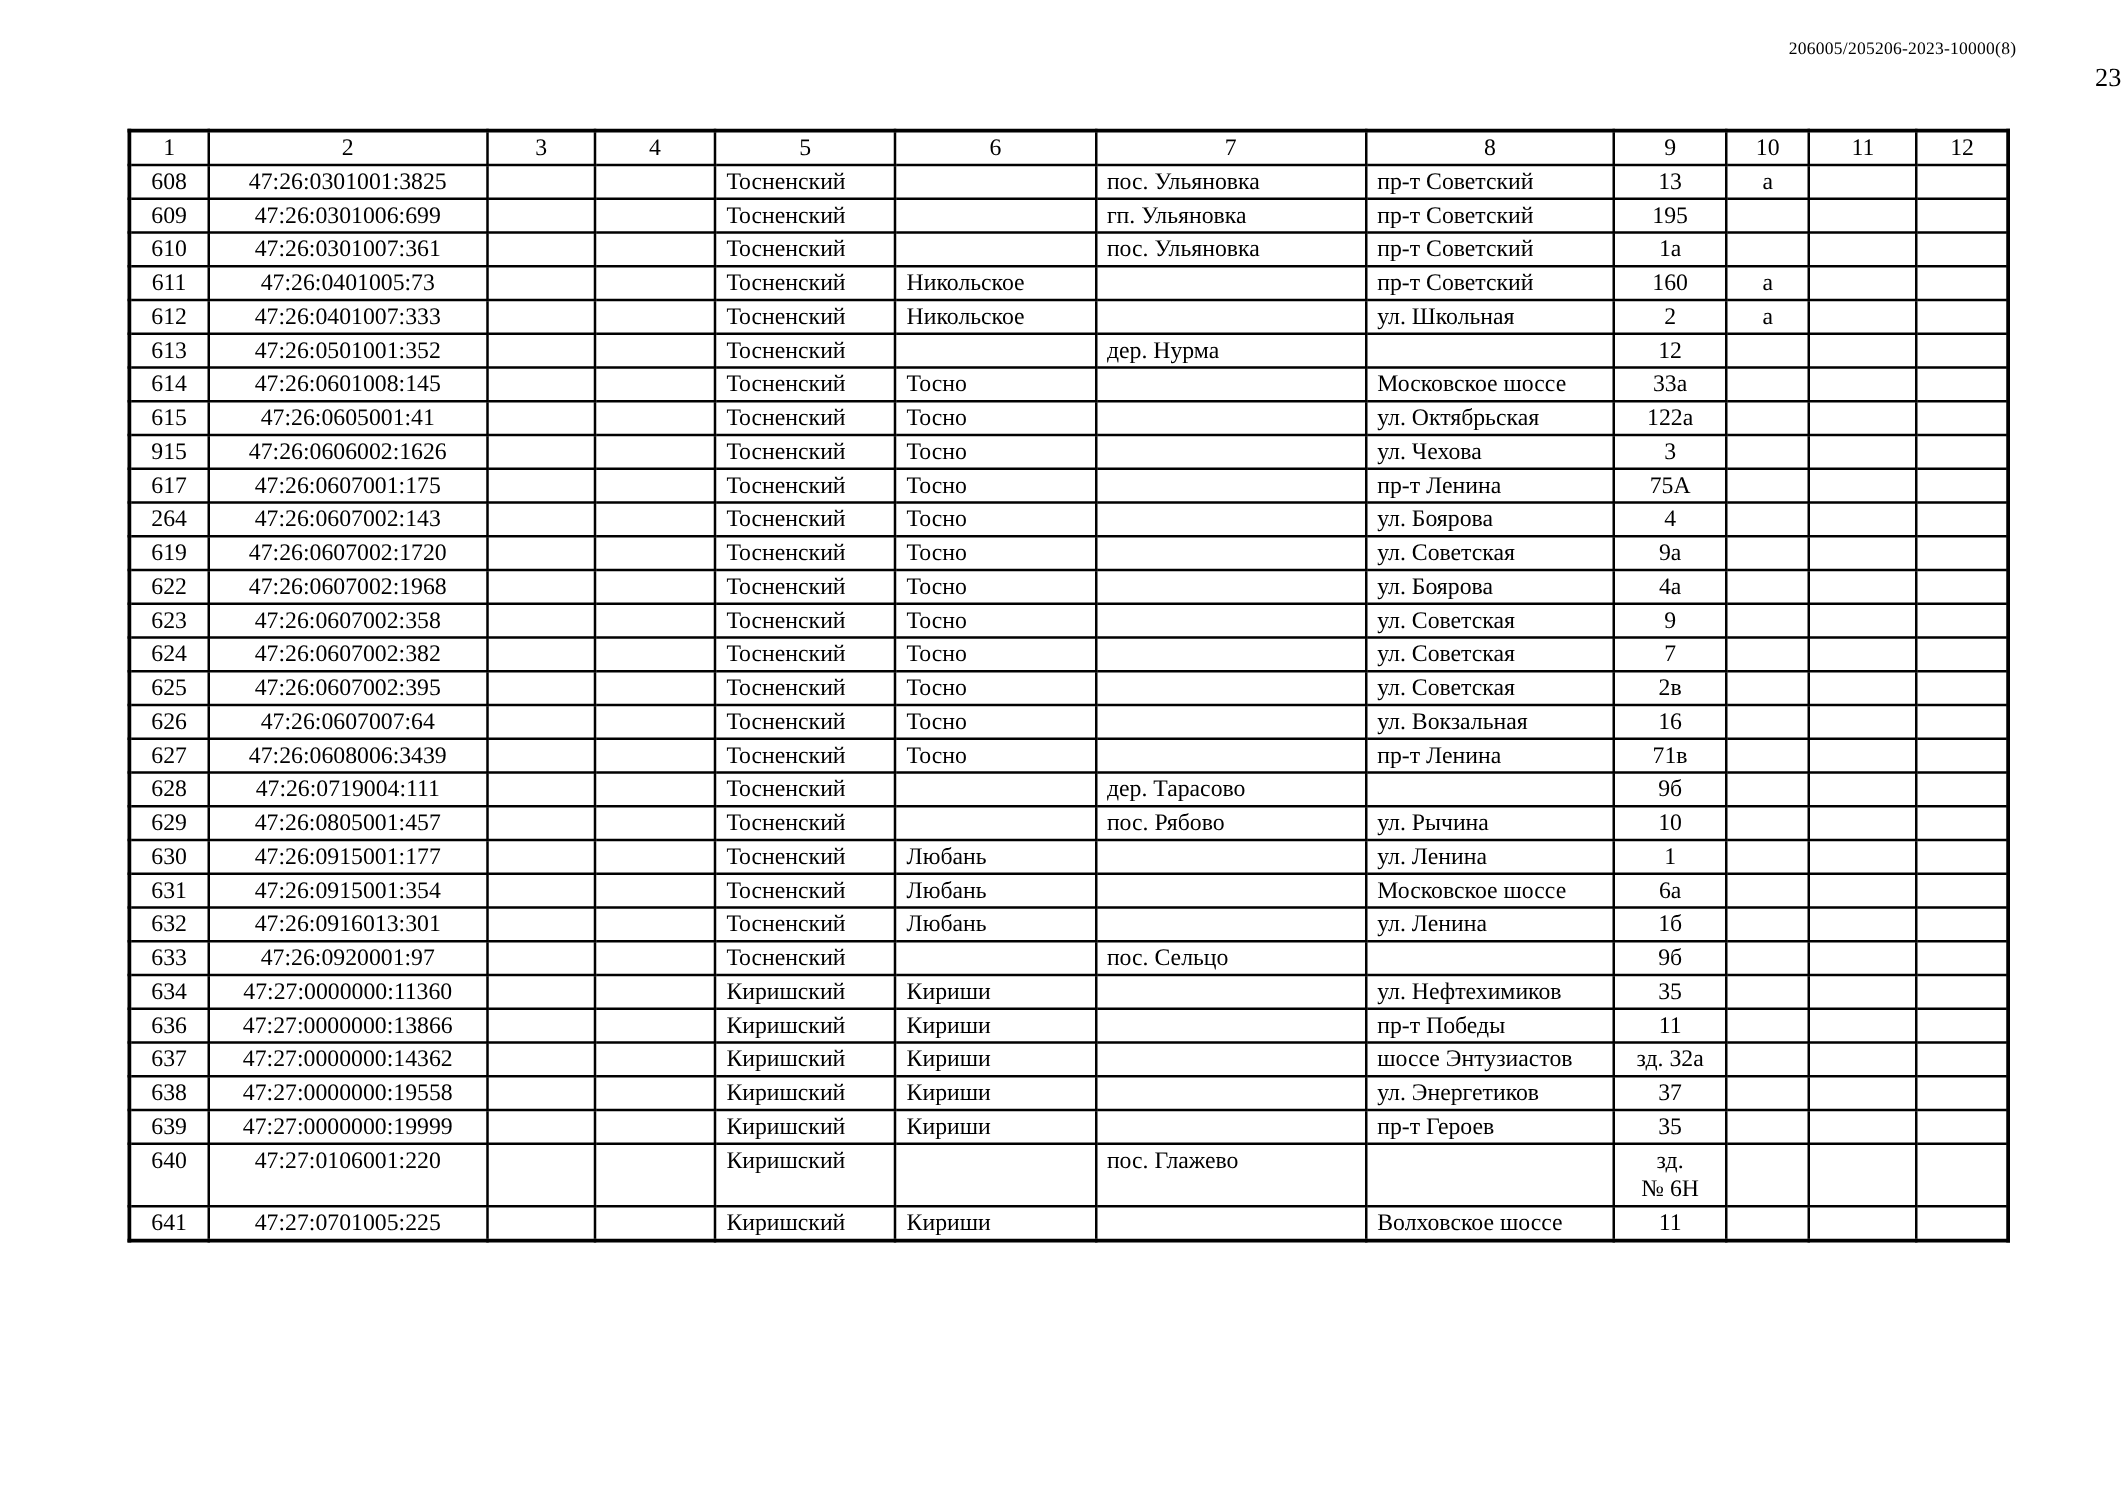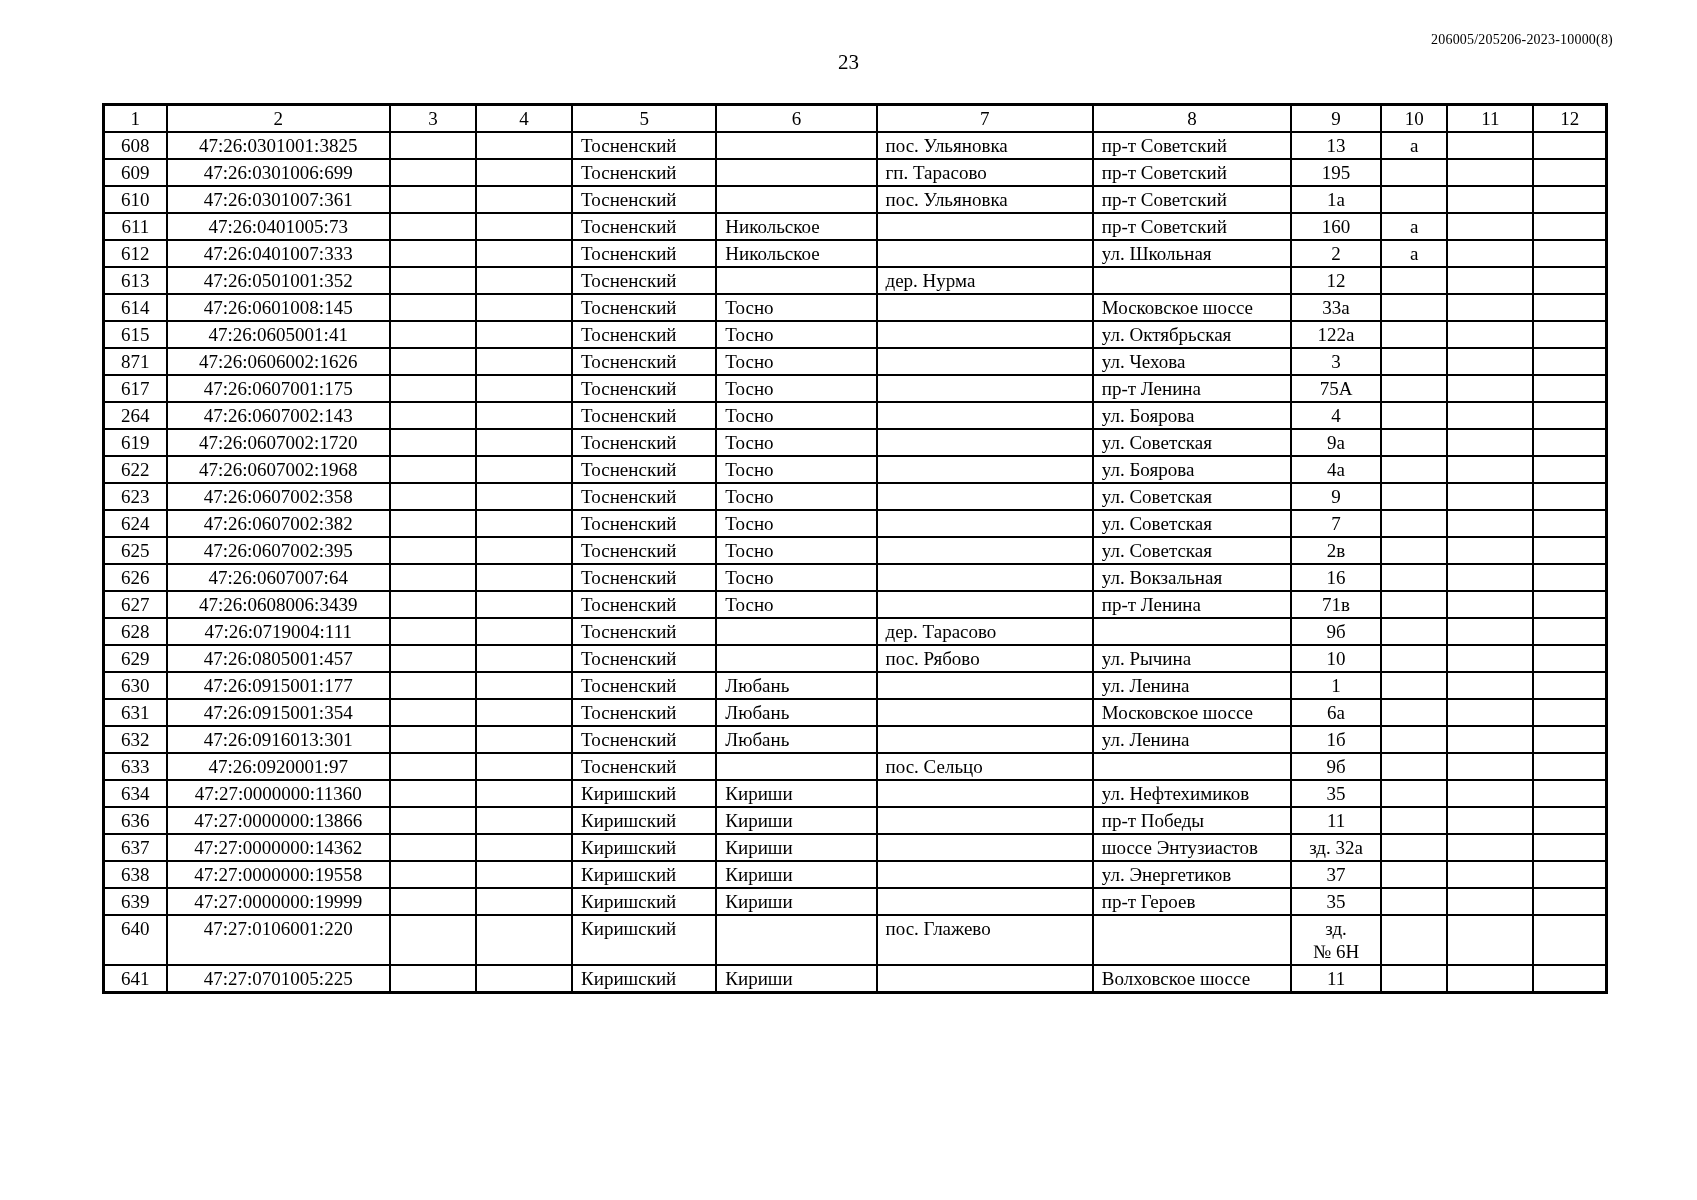--- a/index.html
+++ b/index.html
@@ -19,21 +19,21 @@
     top: 32px;
     right: 84px;
     font-size: 14px;
     letter-spacing: 0.2px;
   }
   .page-number {
     position: absolute;
     top: 50px;
     left: 0;
     width: 1697px;
-    text-align: center;
+    text-align: right;
     font-size: 21px;
   }
   table.records-table {
     position: absolute;
     top: 103px;
     left: 102px;
     width: 1506px;
     border-collapse: collapse;
     table-layout: fixed;
     border: 3px solid #000000;
@@ -108,21 +108,21 @@
         <td class="center"></td>
         <td class="center"></td>
       </tr>
       <tr>
         <td class="center">609</td>
         <td class="center">47:26:0301006:699</td>
         <td class="center"></td>
         <td class="center"></td>
         <td class="left">Тосненский</td>
         <td class="left"></td>
-        <td class="left">гп. Тарасово</td>
+        <td class="left">гп. Ульяновка</td>
         <td class="left">пр-т Советский</td>
         <td class="center">195</td>
         <td class="center"></td>
         <td class="center"></td>
         <td class="center"></td>
       </tr>
       <tr>
         <td class="center">610</td>
         <td class="center">47:26:0301007:361</td>
         <td class="center"></td>
@@ -200,21 +200,21 @@
         <td class="left">Тосненский</td>
         <td class="left">Тосно</td>
         <td class="left"></td>
         <td class="left">ул. Октябрьская</td>
         <td class="center">122а</td>
         <td class="center"></td>
         <td class="center"></td>
         <td class="center"></td>
       </tr>
       <tr>
-        <td class="center">871</td>
+        <td class="center">915</td>
         <td class="center">47:26:0606002:1626</td>
         <td class="center"></td>
         <td class="center"></td>
         <td class="left">Тосненский</td>
         <td class="left">Тосно</td>
         <td class="left"></td>
         <td class="left">ул. Чехова</td>
         <td class="center">3</td>
         <td class="center"></td>
         <td class="center"></td>

